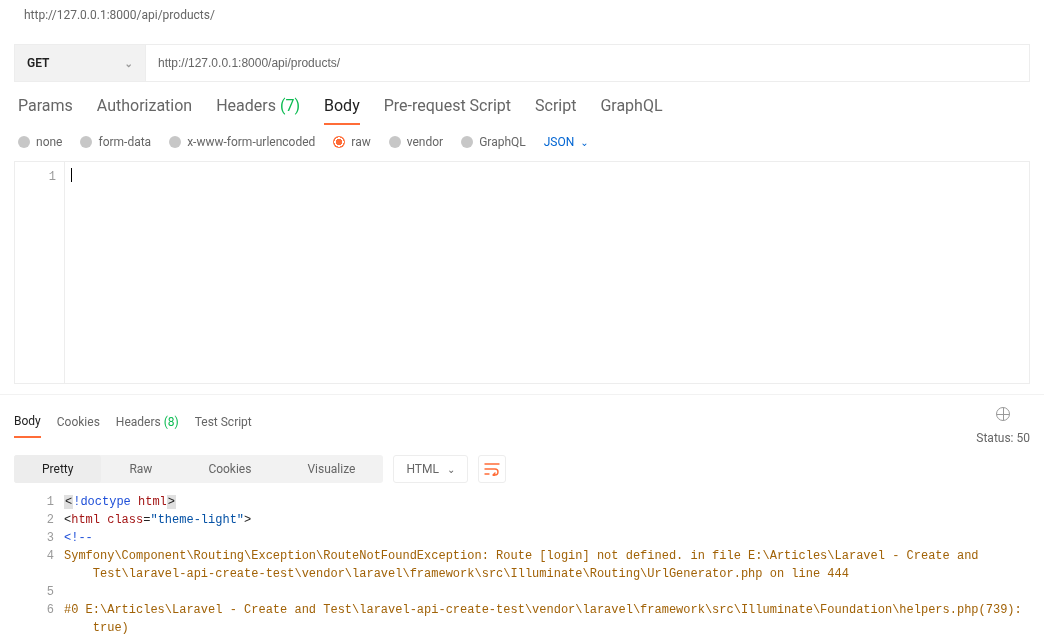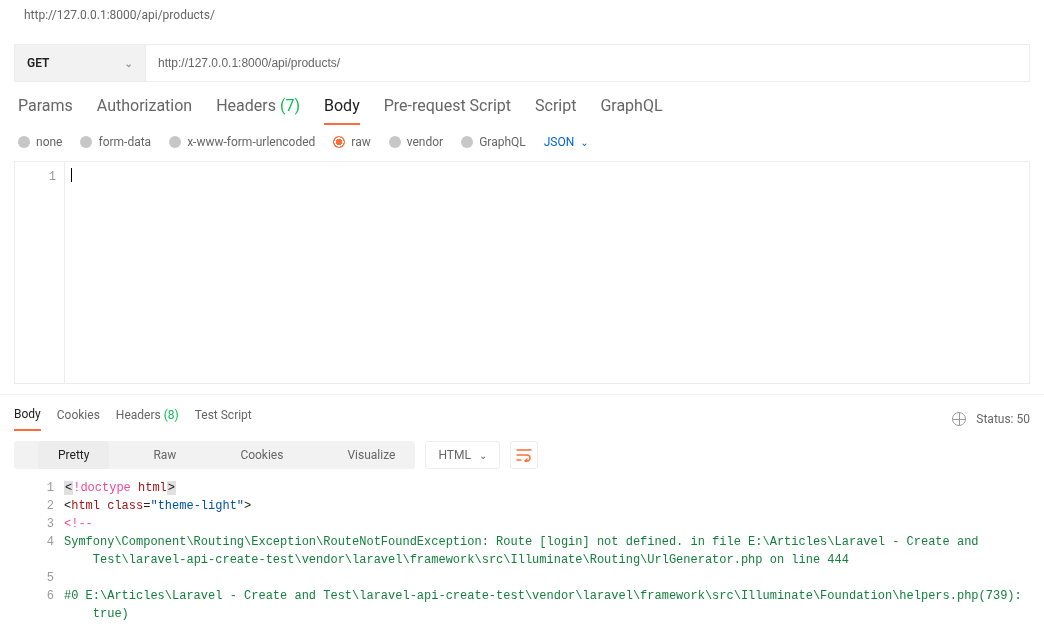--- a/index.html
+++ b/index.html
@@ -22,39 +22,39 @@
 .editor { border-top: 1px solid #ededed; margin: 0 14px; }
 .editor-inner { display: flex; border: 1px solid #ededed; border-top: none; min-height: 222px; }
 .gutter { width: 50px; background: #fff; text-align: right; padding: 6px 8px 6px 0; color: #9a9a9a; font-family: Consolas, "Courier New", monospace; font-size: 12px; border-right: 1px solid #ededed; }
 .gutter .ln { line-height: 18px; }
 .code-area { flex: 1; padding: 6px 6px; font-family: Consolas, "Courier New", monospace; font-size: 12px; }
 .cursor-caret { display:inline-block; width:1px; height:14px; background:#000; vertical-align:middle;}
 .resp-tabs-row { display: flex; align-items: center; gap: 16px; padding: 12px 14px 0 14px; font-size: 12px; border-top: 1px solid #f2f2f2; margin-top: 10px;}
 .resp-tab { color: #666; padding-bottom: 8px; cursor: pointer; }
 .resp-tab.active { color: #212121; border-bottom: 2px solid #ff6c37; }
 .resp-tab .count { color: #0cbb52; }
-.resp-status { margin-left: auto; display:flex; align-items:center; gap:10px; color:#666;}
+.resp-status { margin-left: auto; display:flex; align-items:center; gap:10px; color:#666;flex-direction:column;}
 .globe-icon { width:14px; height:14px; border:1px solid #999; border-radius:50%; position:relative; display:inline-block;}
 .globe-icon::before { content:""; position:absolute; left:50%; top:0; bottom:0; width:0; border-left:1px solid #999;}
 .globe-icon::after { content:""; position:absolute; top:50%; left:0; right:0; height:0; border-top:1px solid #999;}
 .resp-toolbar { display:flex; align-items:center; gap:10px; padding: 10px 14px; }
 .seg-group { display:flex; background:#f2f2f2; border-radius:3px; }
-.seg-btn { padding:7px 20px; color:#666; font-size:12px; cursor:pointer;margin-left:24px; }
+.seg-btn { padding:7px 28px; color:#666; font-size:12px; cursor:pointer; }
 .seg-btn.active { background:#ededed; color:#212121; border-radius:3px; }
 .html-select { display:flex; align-items:center; gap:8px; border:1px solid #ededed; border-radius:3px; padding:6px 12px; color:#666; cursor:pointer;}
 .wrap-btn { width:28px; height:28px; border:1px solid #ededed; border-radius:3px; display:flex; align-items:center; justify-content:center; color:#ff6c37; cursor:pointer;}
 .resp-editor { display:flex; padding: 0 14px 10px 14px; font-family: Consolas, "Courier New", monospace; font-size: 12px; line-height:18px;}
 .resp-gutter { width:50px; text-align:right; padding-right:10px; color:#9a9a9a;}
 .resp-code { flex:1; white-space: pre; overflow: hidden;}
 .tok-attr { color:#a31515;}
 .tok-str { color:#0451a5;}
-.tok-text { color:#ec4899;}
+.tok-text { color:#1d4ed8;}
 .sel-box { background:#e0e0e0; padding:0 1px;}
 .indent-guide { color:#bfbfbf; }
-.blue-path { color:#15803d;}
+.blue-path { color:#a16207;}
 </style>
 </head>
 <body>
 
 <div class="title-bar">http://127.0.0.1:8000/api/products/</div>
 
 <div class="request-row">
   <div class="method-select">
     <span>GET</span>
     <span class="chev">⌄</span>

